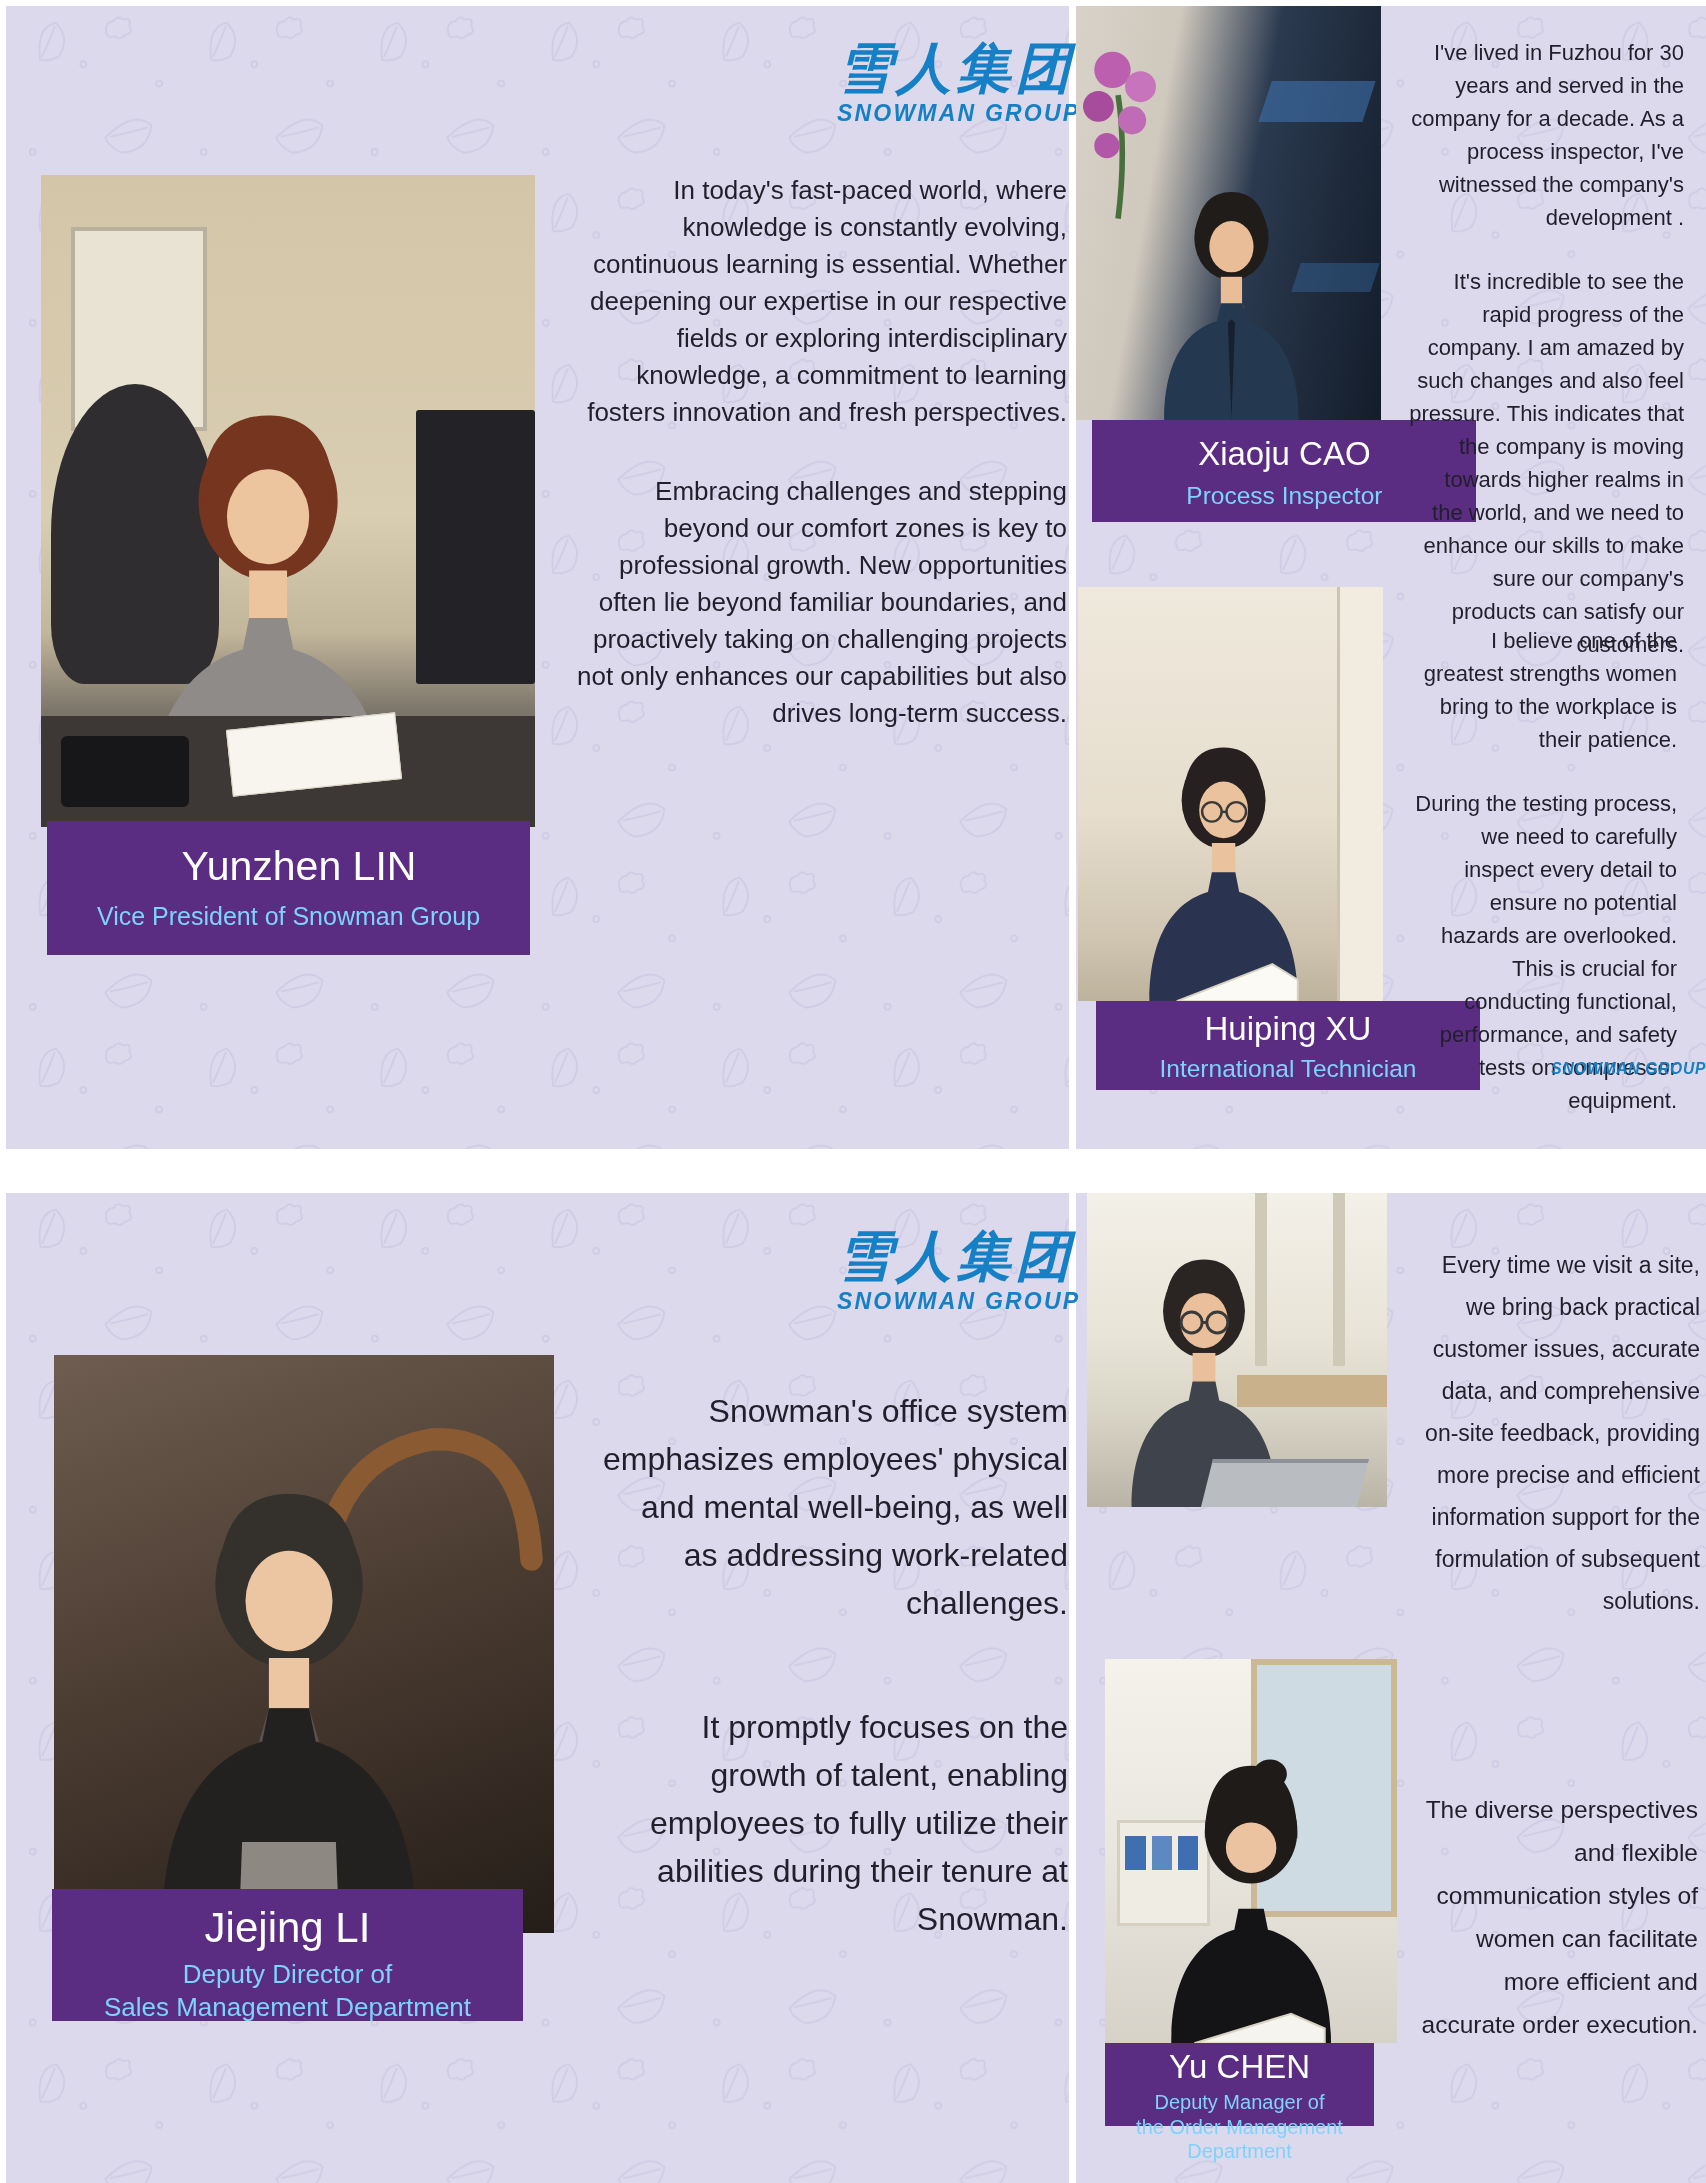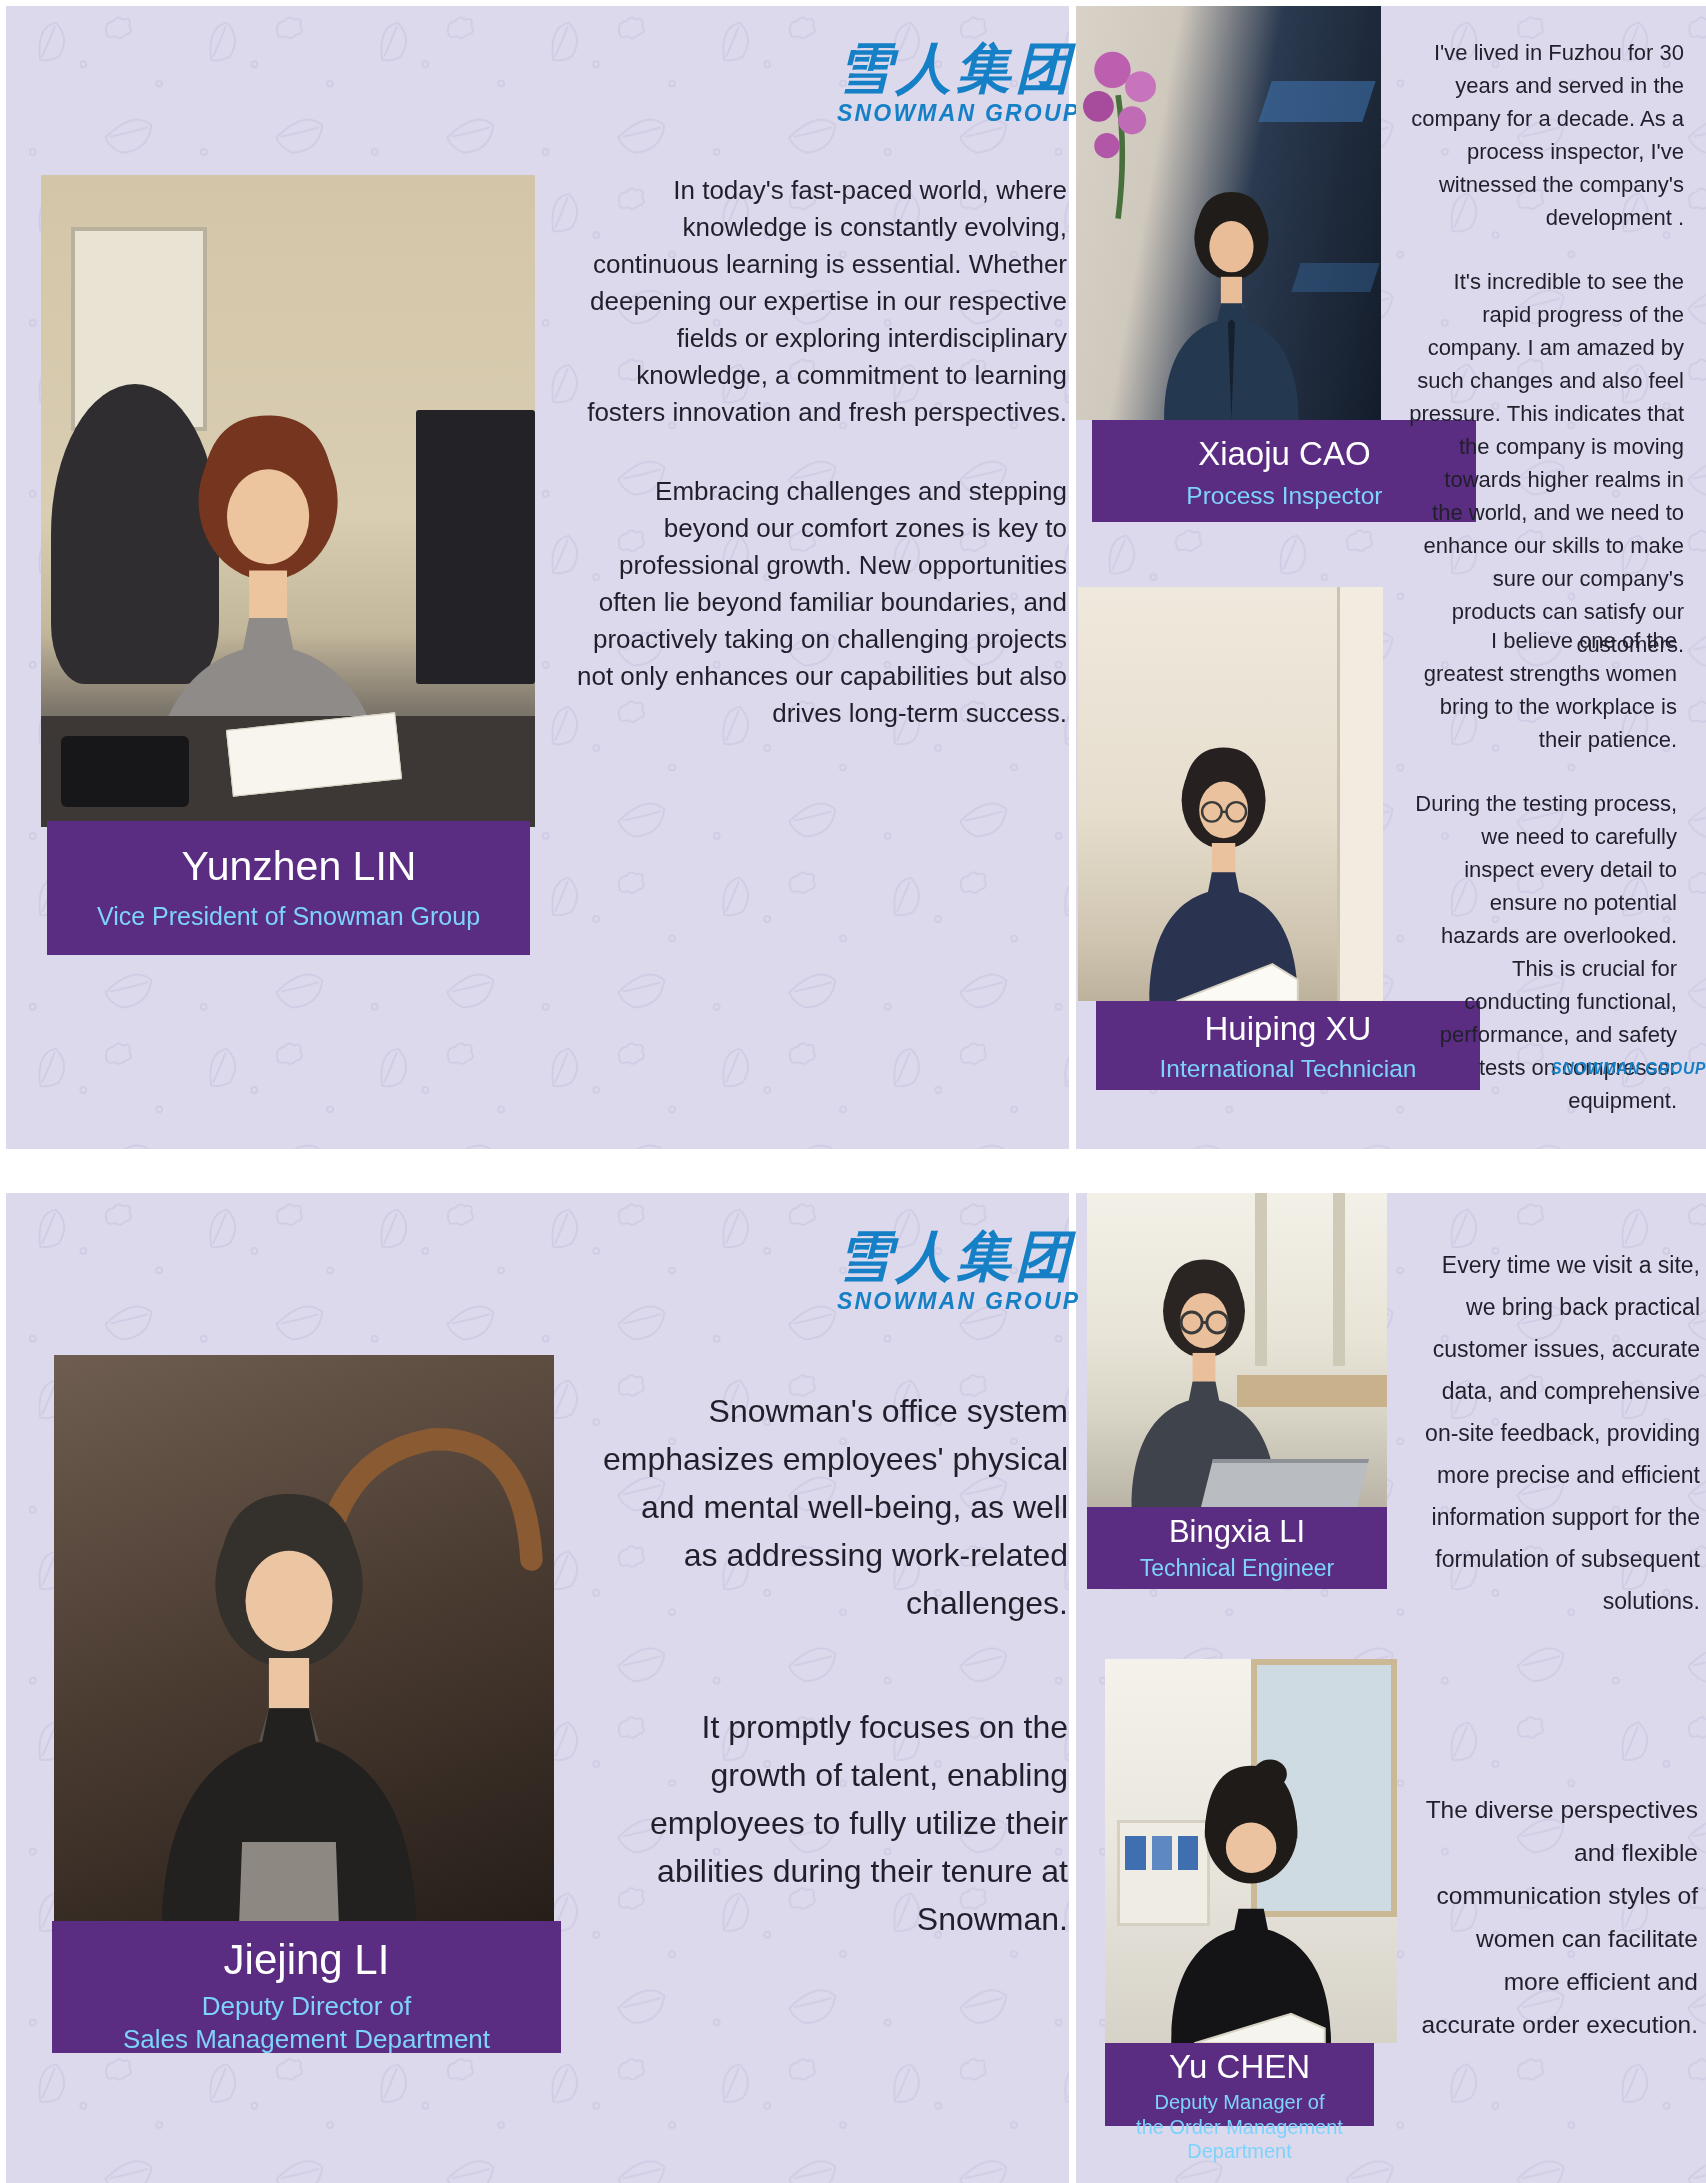--- a/index.html
+++ b/index.html
@@ -37,21 +37,21 @@
   #bannerXU{left:20px;top:995px;width:384px;height:89px;}
   #bannerXU .nm{font-size:33px;margin-top:9px;}
   #bannerXU .tt{font-size:24.5px;margin-top:7.4px;}
   #textXU{left:327px;top:610px;width:282px;font-size:22px;line-height:33px;}
   #textXU p{margin-bottom:31px;}
   #watermarkB{position:absolute;z-index:2;right:0px;top:1054px;color:var(--blue,#1580c6);font-style:italic;font-weight:bold;font-size:15.6px;letter-spacing:0.7px;white-space:nowrap;}
   
   #panelC{left:6px;top:1193px;width:1063px;height:990px;}
   #logoC{left:831px;top:34px;width:236px;}
   #photoC{left:48px;top:162px;width:500px;height:578px;}
-  #bannerC{left:46px;top:728px;width:509px;height:132px;}
+  #bannerC{left:46px;top:696px;width:471px;height:132px;}
   #bannerC .nm{font-size:42px;margin-top:15px;}
   #bannerC .tt{font-size:26px;margin-top:7.4px;line-height:31px;}
   #textC{left:585px;top:186px;width:485px;font-size:32px;line-height:48px;}
   #textC p{margin-bottom:76px;}
   
   #panelD{left:1076px;top:1193px;width:630px;height:990px;}
   #photoB{left:11px;top:0px;width:300px;height:314px;}
   #bannerB{left:11px;top:314px;width:300px;height:82px;}
   #bannerB .nm{font-size:31px;margin-top:7.4px;}
   #bannerB .tt{font-size:23px;margin-top:4.5px;}
@@ -253,24 +253,20 @@
       <path d="M59 86 C59 44 77 30 100 30 C123 30 141 44 141 86 C133 62 119 55 100 55 C81 55 67 62 59 86 Z" fill="var(--hair)"></path>
       <g stroke="#3a3a3a" stroke-width="3" fill="none">
         <circle cx="87" cy="96" r="11"></circle>
           <circle cx="114" cy="96" r="11"></circle>
           <path d="M98 96 H103"></path>
       </g>
       <path d="M24 290 C24 214 56 186 84 178 L88 158 H112 L116 178 C144 186 176 214 176 290 Z" fill="var(--body)"></path>
     </svg>
     <div class="blockdiv" style="left:40%;bottom:0;width:52%;height:14%;background:#b9bcc0;border-top:4.5px solid #8e9298;transform:skewX(-14deg);"></div>
   </div>
-  <div class="banner" id="bannerB">
-    <div class="nm">Bingxia LI</div>
-    <div class="tt">Technical Engineer</div>
-  </div>
   <div class="quote" id="textB">
     <p>Every time we visit a site, we bring back practical customer issues, accurate data, and comprehensive on-site feedback, providing more precise and efficient information support for the formulation of subsequent solutions.</p>
   </div>
 
   <div class="photo" id="photoY">
     <div class="scene" style="background:linear-gradient(180deg,#f5f2ec 0%,#e9e6de 50%,#d6d2c8 100%);"></div>
     <div class="blockdiv" style="right:0;top:0;width:46%;height:64%;background:#cfdbe2;border:6px solid #cbb894;"></div>
     <div class="blockdiv" style="left:4%;top:42%;width:30%;height:26%;background:#efece4;border:3px solid #d6d0c2;"></div>
     <div class="blockdiv" style="left:7%;top:46%;width:7%;height:9%;background:#3f6fb0;"></div>
     <div class="blockdiv" style="left:16%;top:46%;width:7%;height:9%;background:#5d88c2;"></div>

